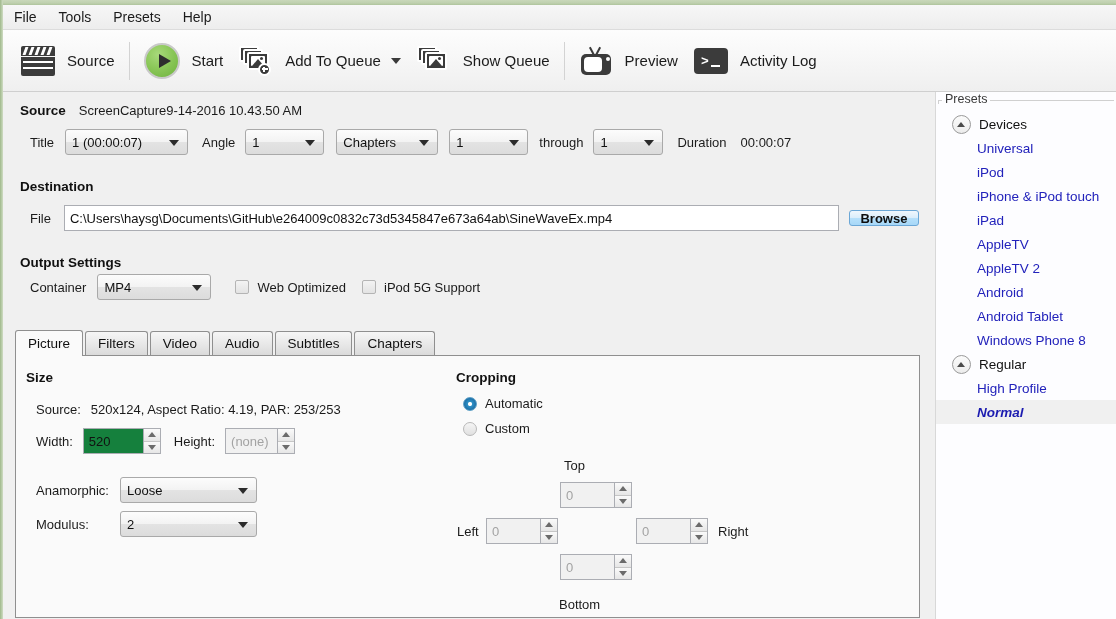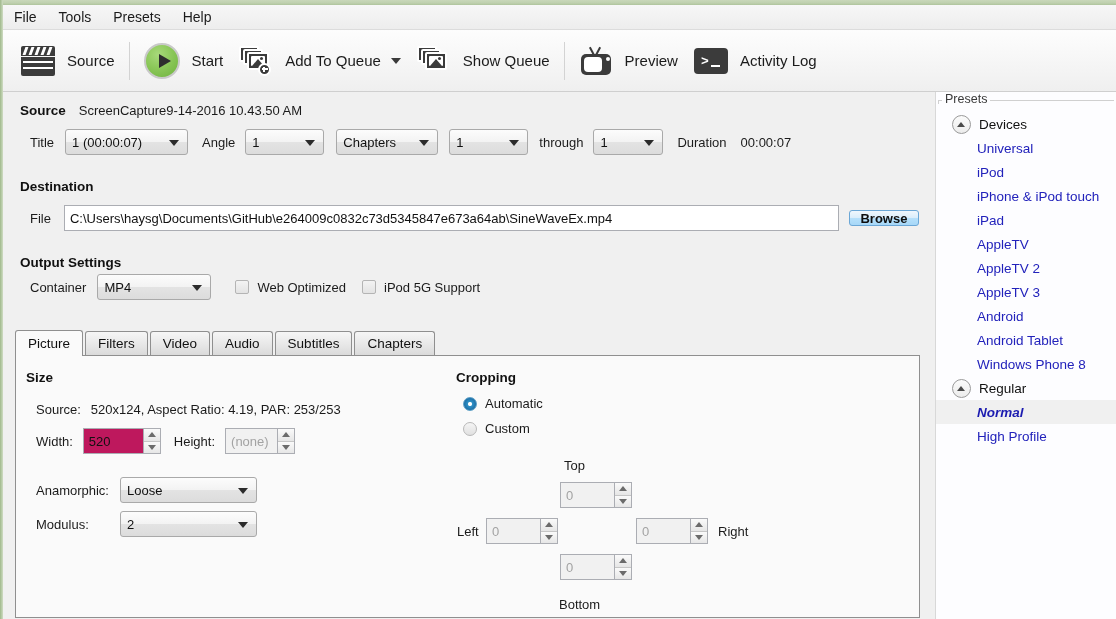--- a/index.html
+++ b/index.html
@@ -251,21 +251,21 @@
     position: relative;
   }
   .radio.on {
     border-color: #5a9ec4;
     background: radial-gradient(circle at 50% 50%, #ffffff 0%, #ffffff 18%, #2d8fc4 30%, #1c6fa8 70%, #cfe7f5 100%);
   }
 
   
   .spin { display: flex; align-items: stretch; height: 26px; }
   .spin .sfield {
-    background: #be185d; border: 1px solid #abadb3; border-right: none;
+    background: #15803d; border: 1px solid #abadb3; border-right: none;
     box-sizing: border-box; display: flex; align-items: center;
     padding: 0 5px; font-size: 13px; color: #111;
   }
   .spin .sfield.dim { background: #f1f1f1; color: #a3a3a3; }
   .spin .sbtns {
     width: 18px; display: flex; flex-direction: column;
     border: 1px solid #abadb3; box-sizing: border-box;
   }
   .spin .sb {
     flex: 1; background: linear-gradient(to bottom, #fafafa, #e6e6e6);
@@ -682,28 +682,27 @@
       <div class="preset-group">
         <span class="collapse-ico"></span>
         <span class="preset-group-label">Devices</span>
       </div>
       <div class="preset-item">Universal</div>
       <div class="preset-item">iPod</div>
       <div class="preset-item">iPhone &amp; iPod touch</div>
       <div class="preset-item">iPad</div>
       <div class="preset-item">AppleTV</div>
       <div class="preset-item">AppleTV 2</div>
-      <div class="preset-item">AppleTV 3</div>
       <div class="preset-item">Android</div>
       <div class="preset-item">Android Tablet</div>
       <div class="preset-item">Windows Phone 8</div>
 
       <div class="preset-group">
         <span class="collapse-ico"></span>
         <span class="preset-group-label">Regular</span>
       </div>
+      <div class="preset-item">High Profile</div>
       <div class="preset-item selected">Normal</div>
-      <div class="preset-item">High Profile</div>
 
     </div>
   </div>
 
 </div>
 
 </body></html>

